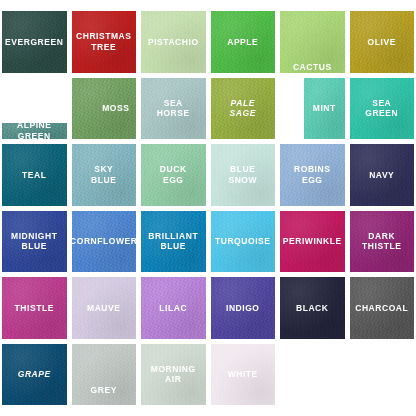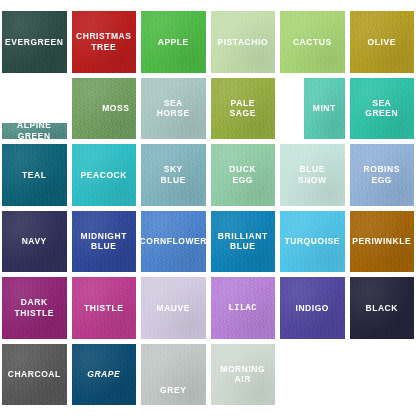--- a/index.html
+++ b/index.html
@@ -92,60 +92,57 @@
 <body>
 
 <div id="swatch-grid">
     <div class="swatch" style="background: rgb(43, 74, 68);">
       <div class="swatch-label label-light" style="color: rgb(255, 255, 255);">EVERGREEN</div>
     </div>
     <div class="swatch" style="background: #b91c1c;">
       <div class="swatch-label label-light" style="color: rgb(255, 255, 255);">CHRISTMAS
 TREE</div>
     </div>
+    <div class="swatch" style="background: rgb(195, 221, 171);">
+      <div class="swatch-label label-light" style="color: rgb(255, 255, 255);">PISTACHIO</div>
+    </div>
     <div class="swatch" style="background: rgb(76, 185, 68);">
       <div class="swatch-label label-light" style="color: rgb(255, 255, 255);">APPLE</div>
     </div>
-    <div class="swatch" style="background: rgb(195, 221, 171);">
-      <div class="swatch-label label-light" style="color: rgb(255, 255, 255);">PISTACHIO</div>
-    </div>
-    <div class="swatch" style="background: rgb(167, 212, 115);">
+    <div class="swatch" style="background: rgb(167, 212, 115); align-items: flex-end;">
       <div class="swatch-label label-light" style="color: rgb(255, 255, 255);">CACTUS</div>
     </div>
     <div class="swatch" style="background: rgb(178, 155, 34);">
       <div class="swatch-label label-light" style="color: rgb(255, 255, 255);">OLIVE</div>
     </div>
     <div class="swatch" style="background: rgb(82, 139, 133); margin-top: 45px;">
       <div class="swatch-label label-light" style="color: rgb(255, 255, 255);">ALPINE
 GREEN</div>
     </div>
     <div class="swatch" style="background: rgb(111, 156, 94);">
       <div class="swatch-label label-light" style="color: rgb(255, 255, 255); margin-left: 24px;">MOSS</div>
     </div>
     <div class="swatch" style="background: rgb(166, 196, 194);">
       <div class="swatch-label label-light" style="color: rgb(255, 255, 255);">SEA
 HORSE</div>
     </div>
     <div class="swatch" style="background: rgb(147, 171, 63);">
-      <div class="swatch-label label-light" style="color: rgb(255, 255, 255);">PALE
+      <div class="swatch-label label-light" style="color: rgb(255, 255, 255); font-style: italic;">PALE
 SAGE</div>
     </div>
     <div class="swatch" style="background: rgb(88, 201, 176); margin-left: 24px;">
       <div class="swatch-label label-light" style="color: rgb(255, 255, 255);">MINT</div>
     </div>
     <div class="swatch" style="background: rgb(45, 192, 164);">
       <div class="swatch-label label-light" style="color: rgb(255, 255, 255);">SEA
 GREEN</div>
     </div>
     <div class="swatch" style="background: rgb(12, 96, 117);">
       <div class="swatch-label label-light" style="color: rgb(255, 255, 255);">TEAL</div>
     </div>
-    <div class="swatch" style="background: rgb(44, 188, 196);">
-      <div class="swatch-label label-light" style="color: rgb(255, 255, 255);">PEACOCK</div>
-    </div>
     <div class="swatch" style="background: rgb(127, 179, 189);">
       <div class="swatch-label label-light" style="color: rgb(255, 255, 255);">SKY
 BLUE</div>
     </div>
     <div class="swatch" style="background: rgb(142, 203, 164);">
       <div class="swatch-label label-light" style="color: rgb(255, 255, 255);">DUCK
 EGG</div>
     </div>
     <div class="swatch" style="background: rgb(196, 227, 218);">
       <div class="swatch-label label-light" style="color: rgb(255, 255, 255);">BLUE
@@ -165,48 +162,51 @@
     <div class="swatch" style="background: rgb(75, 129, 205);">
       <div class="swatch-label label-light" style="color: rgb(255, 255, 255);">CORNFLOWER</div>
     </div>
     <div class="swatch" style="background: rgb(13, 127, 181);">
       <div class="swatch-label label-light" style="color: rgb(255, 255, 255);">BRILLIANT
 BLUE</div>
     </div>
     <div class="swatch" style="background: rgb(76, 195, 232);">
       <div class="swatch-label label-light" style="color: rgb(255, 255, 255);">TURQUOISE</div>
     </div>
-    <div class="swatch" style="background: #a16207;">
+    <div class="swatch" style="background: #be185d;">
       <div class="swatch-label label-light" style="color: rgb(255, 255, 255);">PERIWINKLE</div>
     </div>
     <div class="swatch" style="background: rgb(142, 36, 114);">
       <div class="swatch-label label-light" style="color: rgb(255, 255, 255);">DARK
 THISTLE</div>
     </div>
     <div class="swatch" style="background: rgb(184, 58, 138);">
       <div class="swatch-label label-light" style="color: rgb(255, 255, 255);">THISTLE</div>
     </div>
     <div class="swatch" style="background: rgb(210, 201, 224);">
       <div class="swatch-label label-light" style="color: rgb(255, 255, 255);">MAUVE</div>
     </div>
     <div class="swatch" style="background: rgb(181, 127, 214);">
-      <div class="swatch-label label-light" style="color: rgb(255, 255, 255); font-family: Liberation Mono, monospace;">LILAC</div>
+      <div class="swatch-label label-light" style="color: rgb(255, 255, 255);">LILAC</div>
     </div>
     <div class="swatch" style="background: rgb(79, 68, 156);">
       <div class="swatch-label label-light" style="color: rgb(255, 255, 255);">INDIGO</div>
     </div>
     <div class="swatch" style="background: rgb(35, 35, 58);">
       <div class="swatch-label label-light" style="color: rgb(255, 255, 255);">BLACK</div>
     </div>
     <div class="swatch" style="background: rgb(86, 86, 86);">
       <div class="swatch-label label-light" style="color: rgb(255, 255, 255);">CHARCOAL</div>
     </div>
     <div class="swatch" style="background: #0c4a6e; font-style: italic;">
       <div class="swatch-label label-light" style="color: rgb(255, 255, 255);">GRAPE</div>
     </div>
     <div class="swatch" style="background: rgb(191, 199, 195);">
       <div class="swatch-label label-light" style="color: rgb(255, 255, 255); margin-top: 31px;">GREY</div>
     </div>
     <div class="swatch" style="background: rgb(206, 217, 207);">
       <div class="swatch-label label-light" style="color: rgb(255, 255, 255);">MORNING
 AIR</div>
     </div>
+    <div class="swatch" style="background: rgb(240, 232, 238);">
+      <div class="swatch-label label-light" style="color: rgb(255, 255, 255);">WHITE</div>
+    </div>
   </div>
 
 </body></html>

